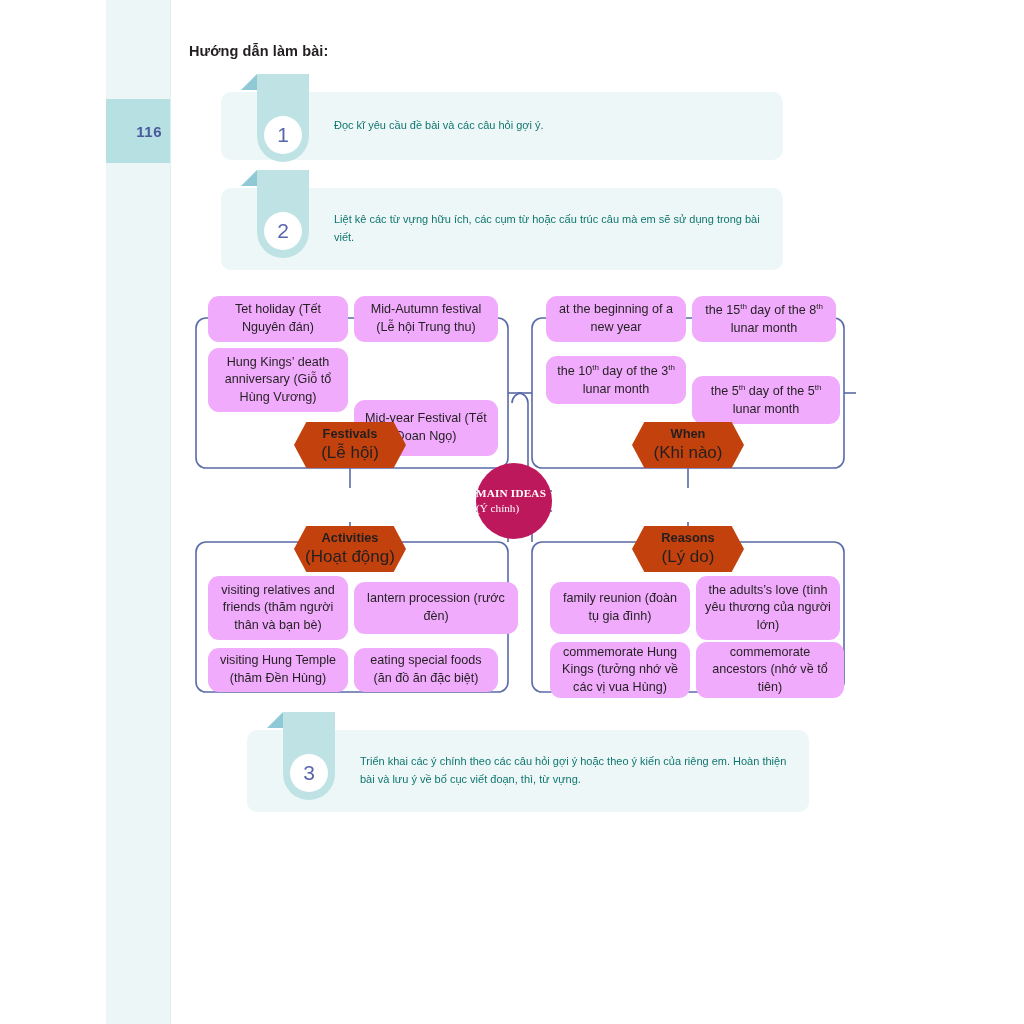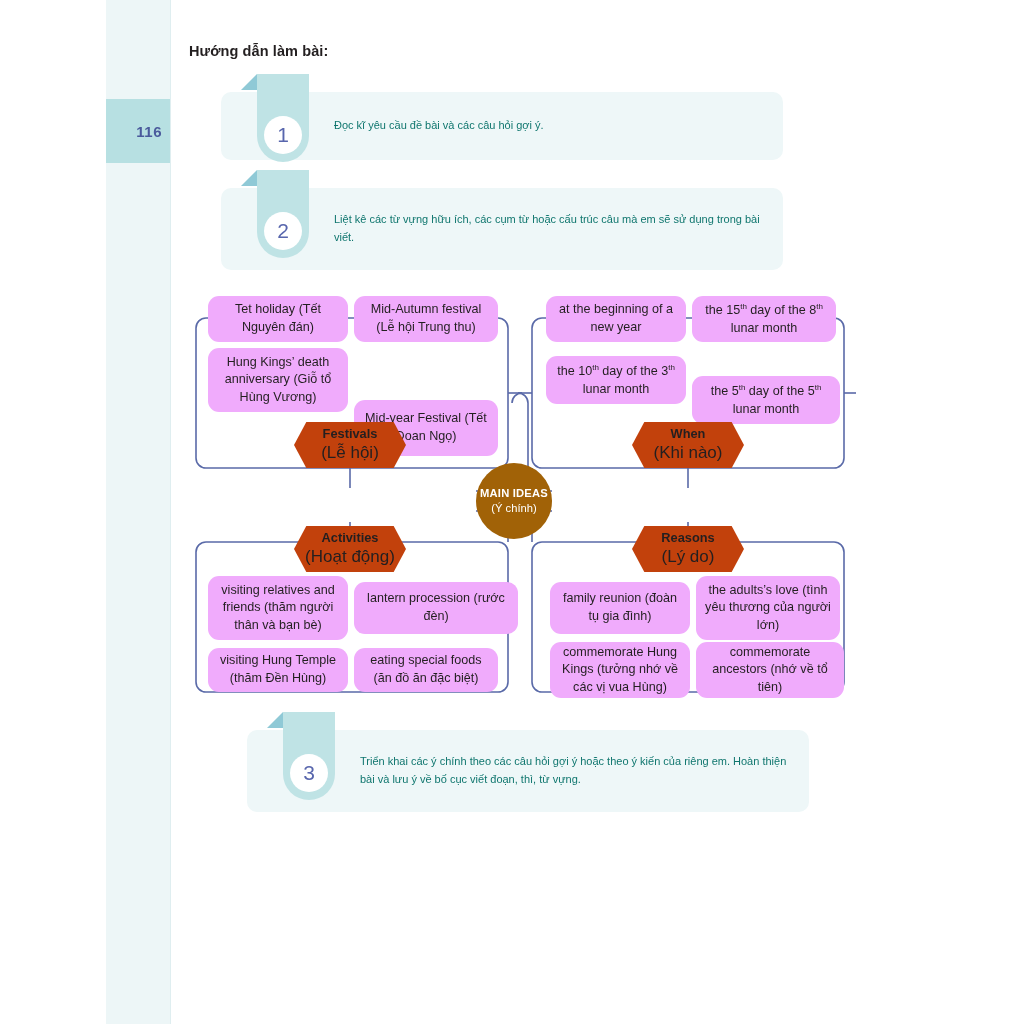--- a/index.html
+++ b/index.html
@@ -84,23 +84,24 @@
     position:absolute;background:#c2410c;
     clip-path:polygon(11% 0,89% 0,100% 50%,89% 100%,11% 100%,0 50%);
     display:flex;flex-direction:column;align-items:center;justify-content:center;
     text-align:center;line-height:1.28;
   }
   .hexlabel .en{font-weight:bold;font-size:12.8px;color:#231f20;}
   .hexlabel .vi{font-size:17px;color:#231f20;}
 
   .center-node{
     position:absolute;left:296px;top:183px;width:76px;height:76px;border-radius:50%;
-    background:#a16207;display:flex;flex-direction:column;
-    align-items:center;justify-content:center;text-align:center;line-height:1.3;
+    background:#be185d;display:flex;flex-direction:column;
+    align-items:flex-start;justify-content:center;text-align:center;line-height:1.3;
     z-index:5;
+    font-family:Liberation Serif, serif;
   }
   .center-node .en{font-weight:bold;font-size:11.2px;color:#ffffff;letter-spacing:.2px;}
   .center-node .vi{font-size:11.2px;color:#ffffff;}
 </style>
 </head>
 <body>
 
 <div class="page">
 
   <div class="margin-strip"></div>

